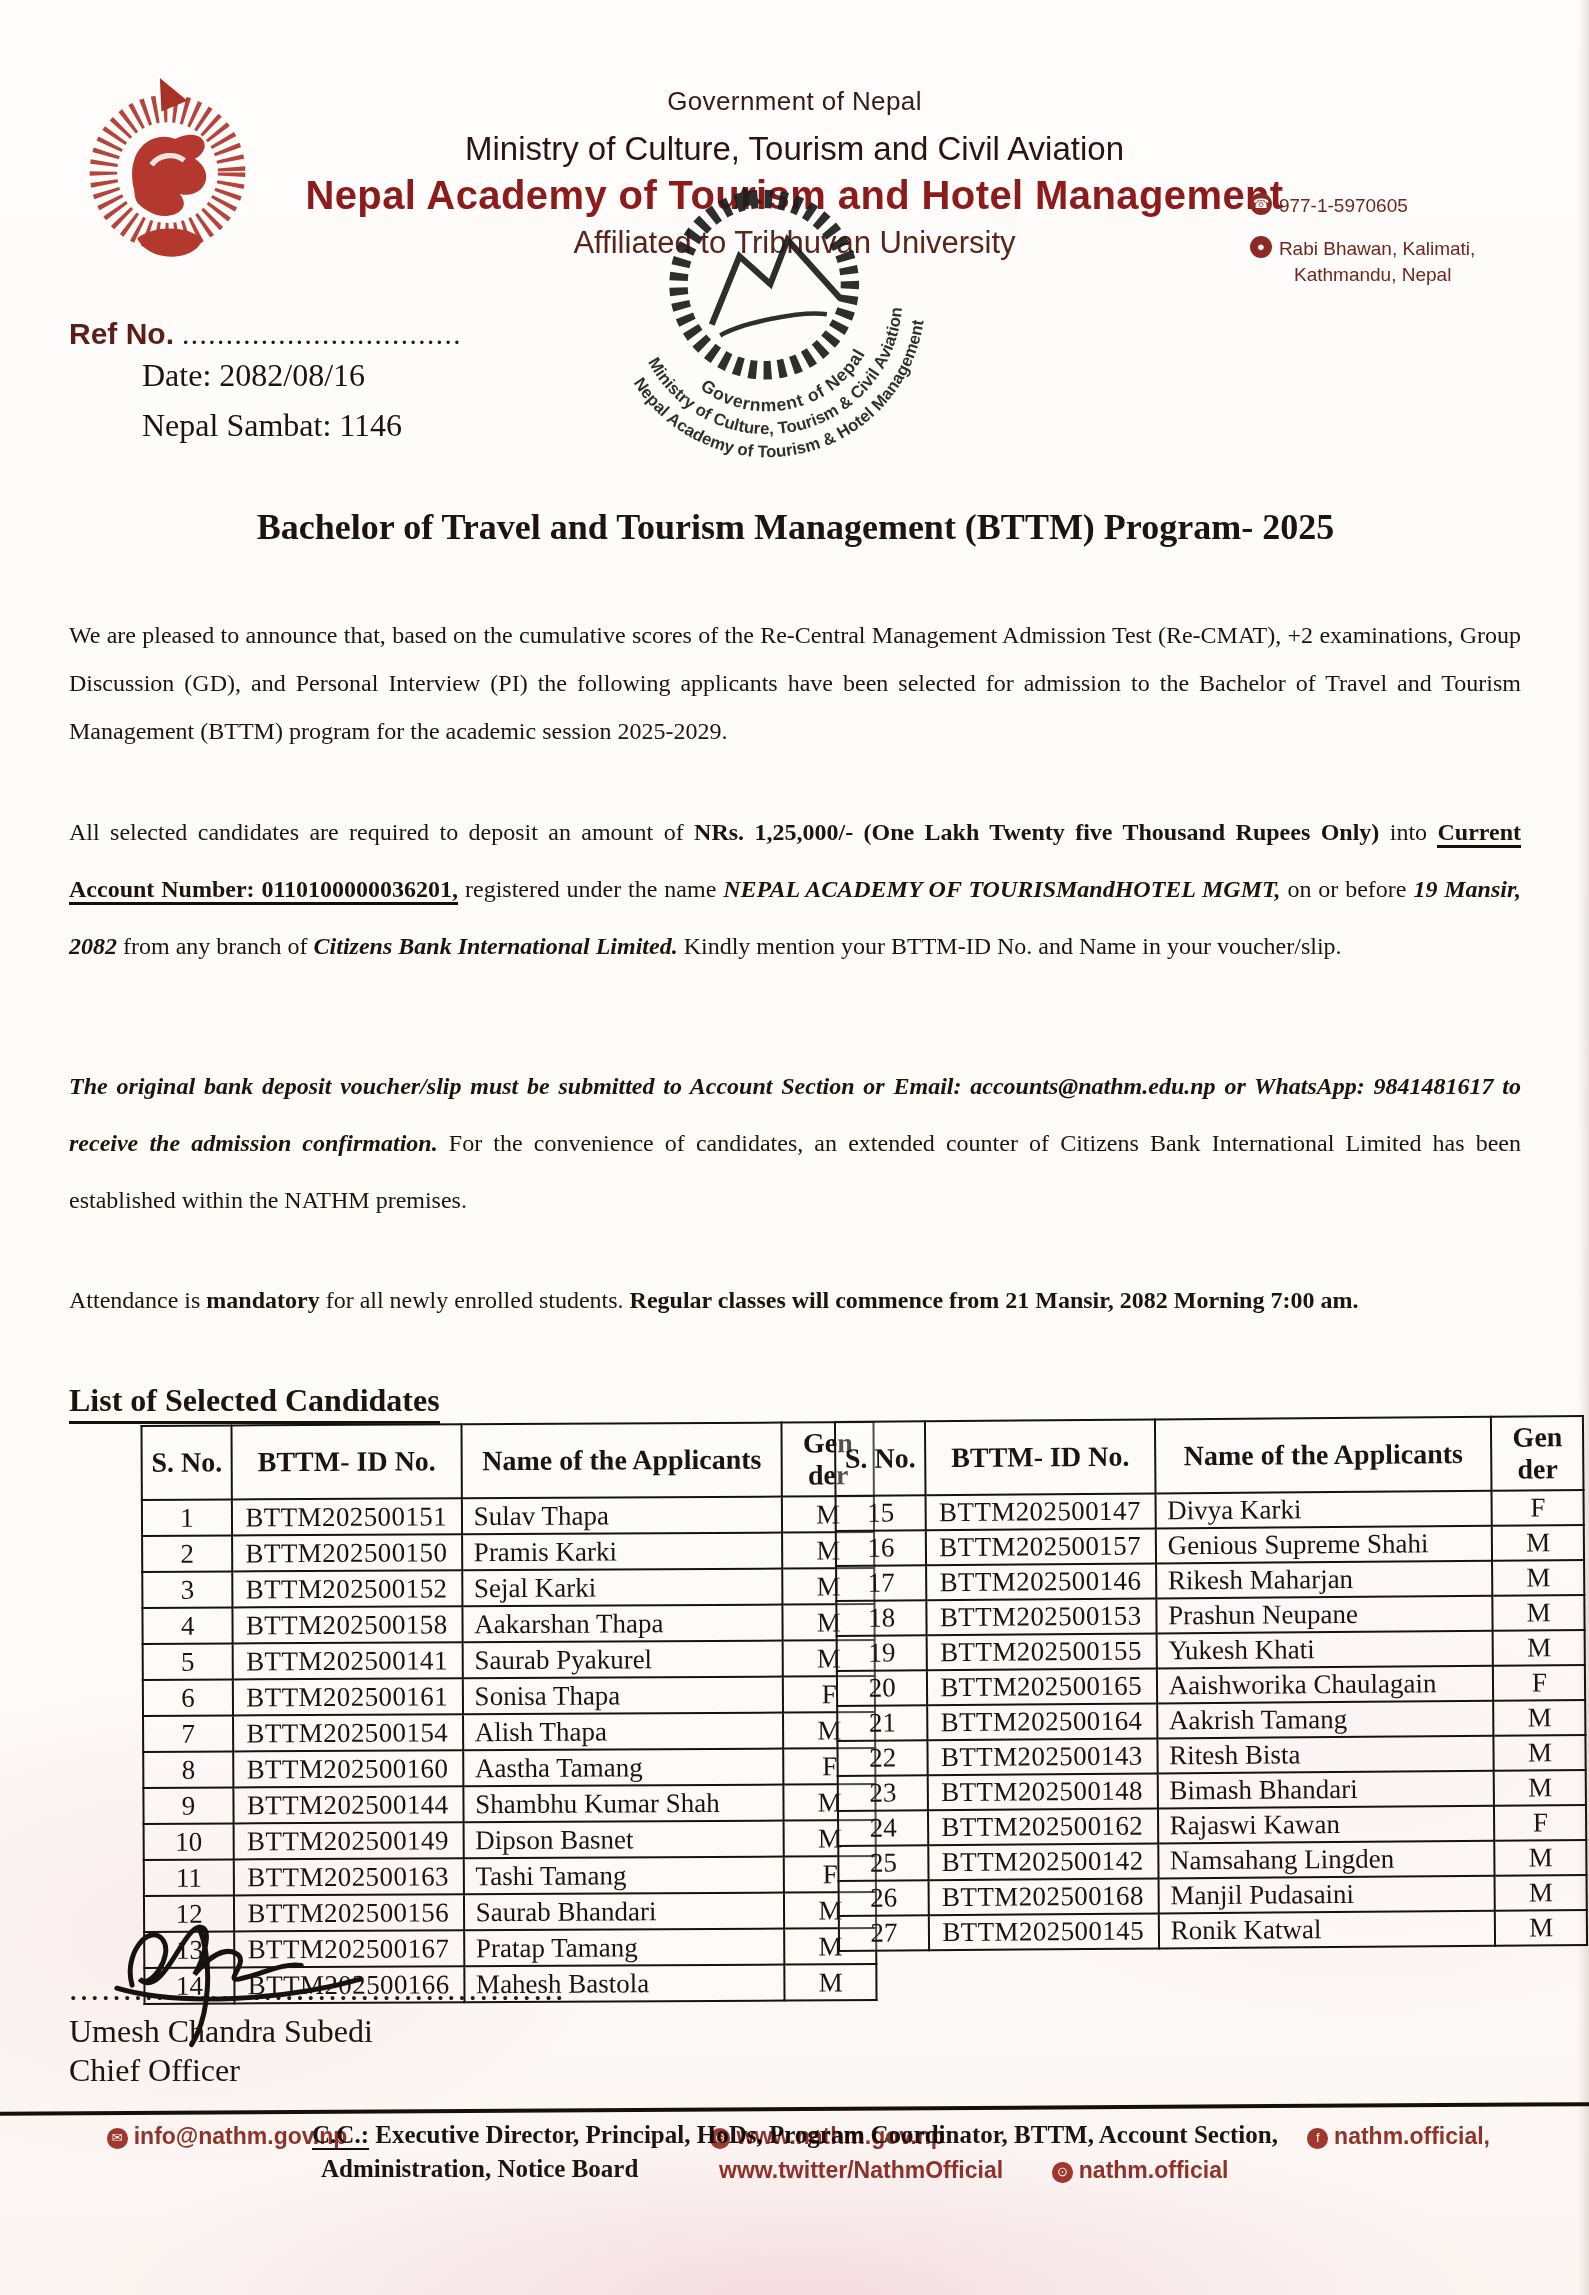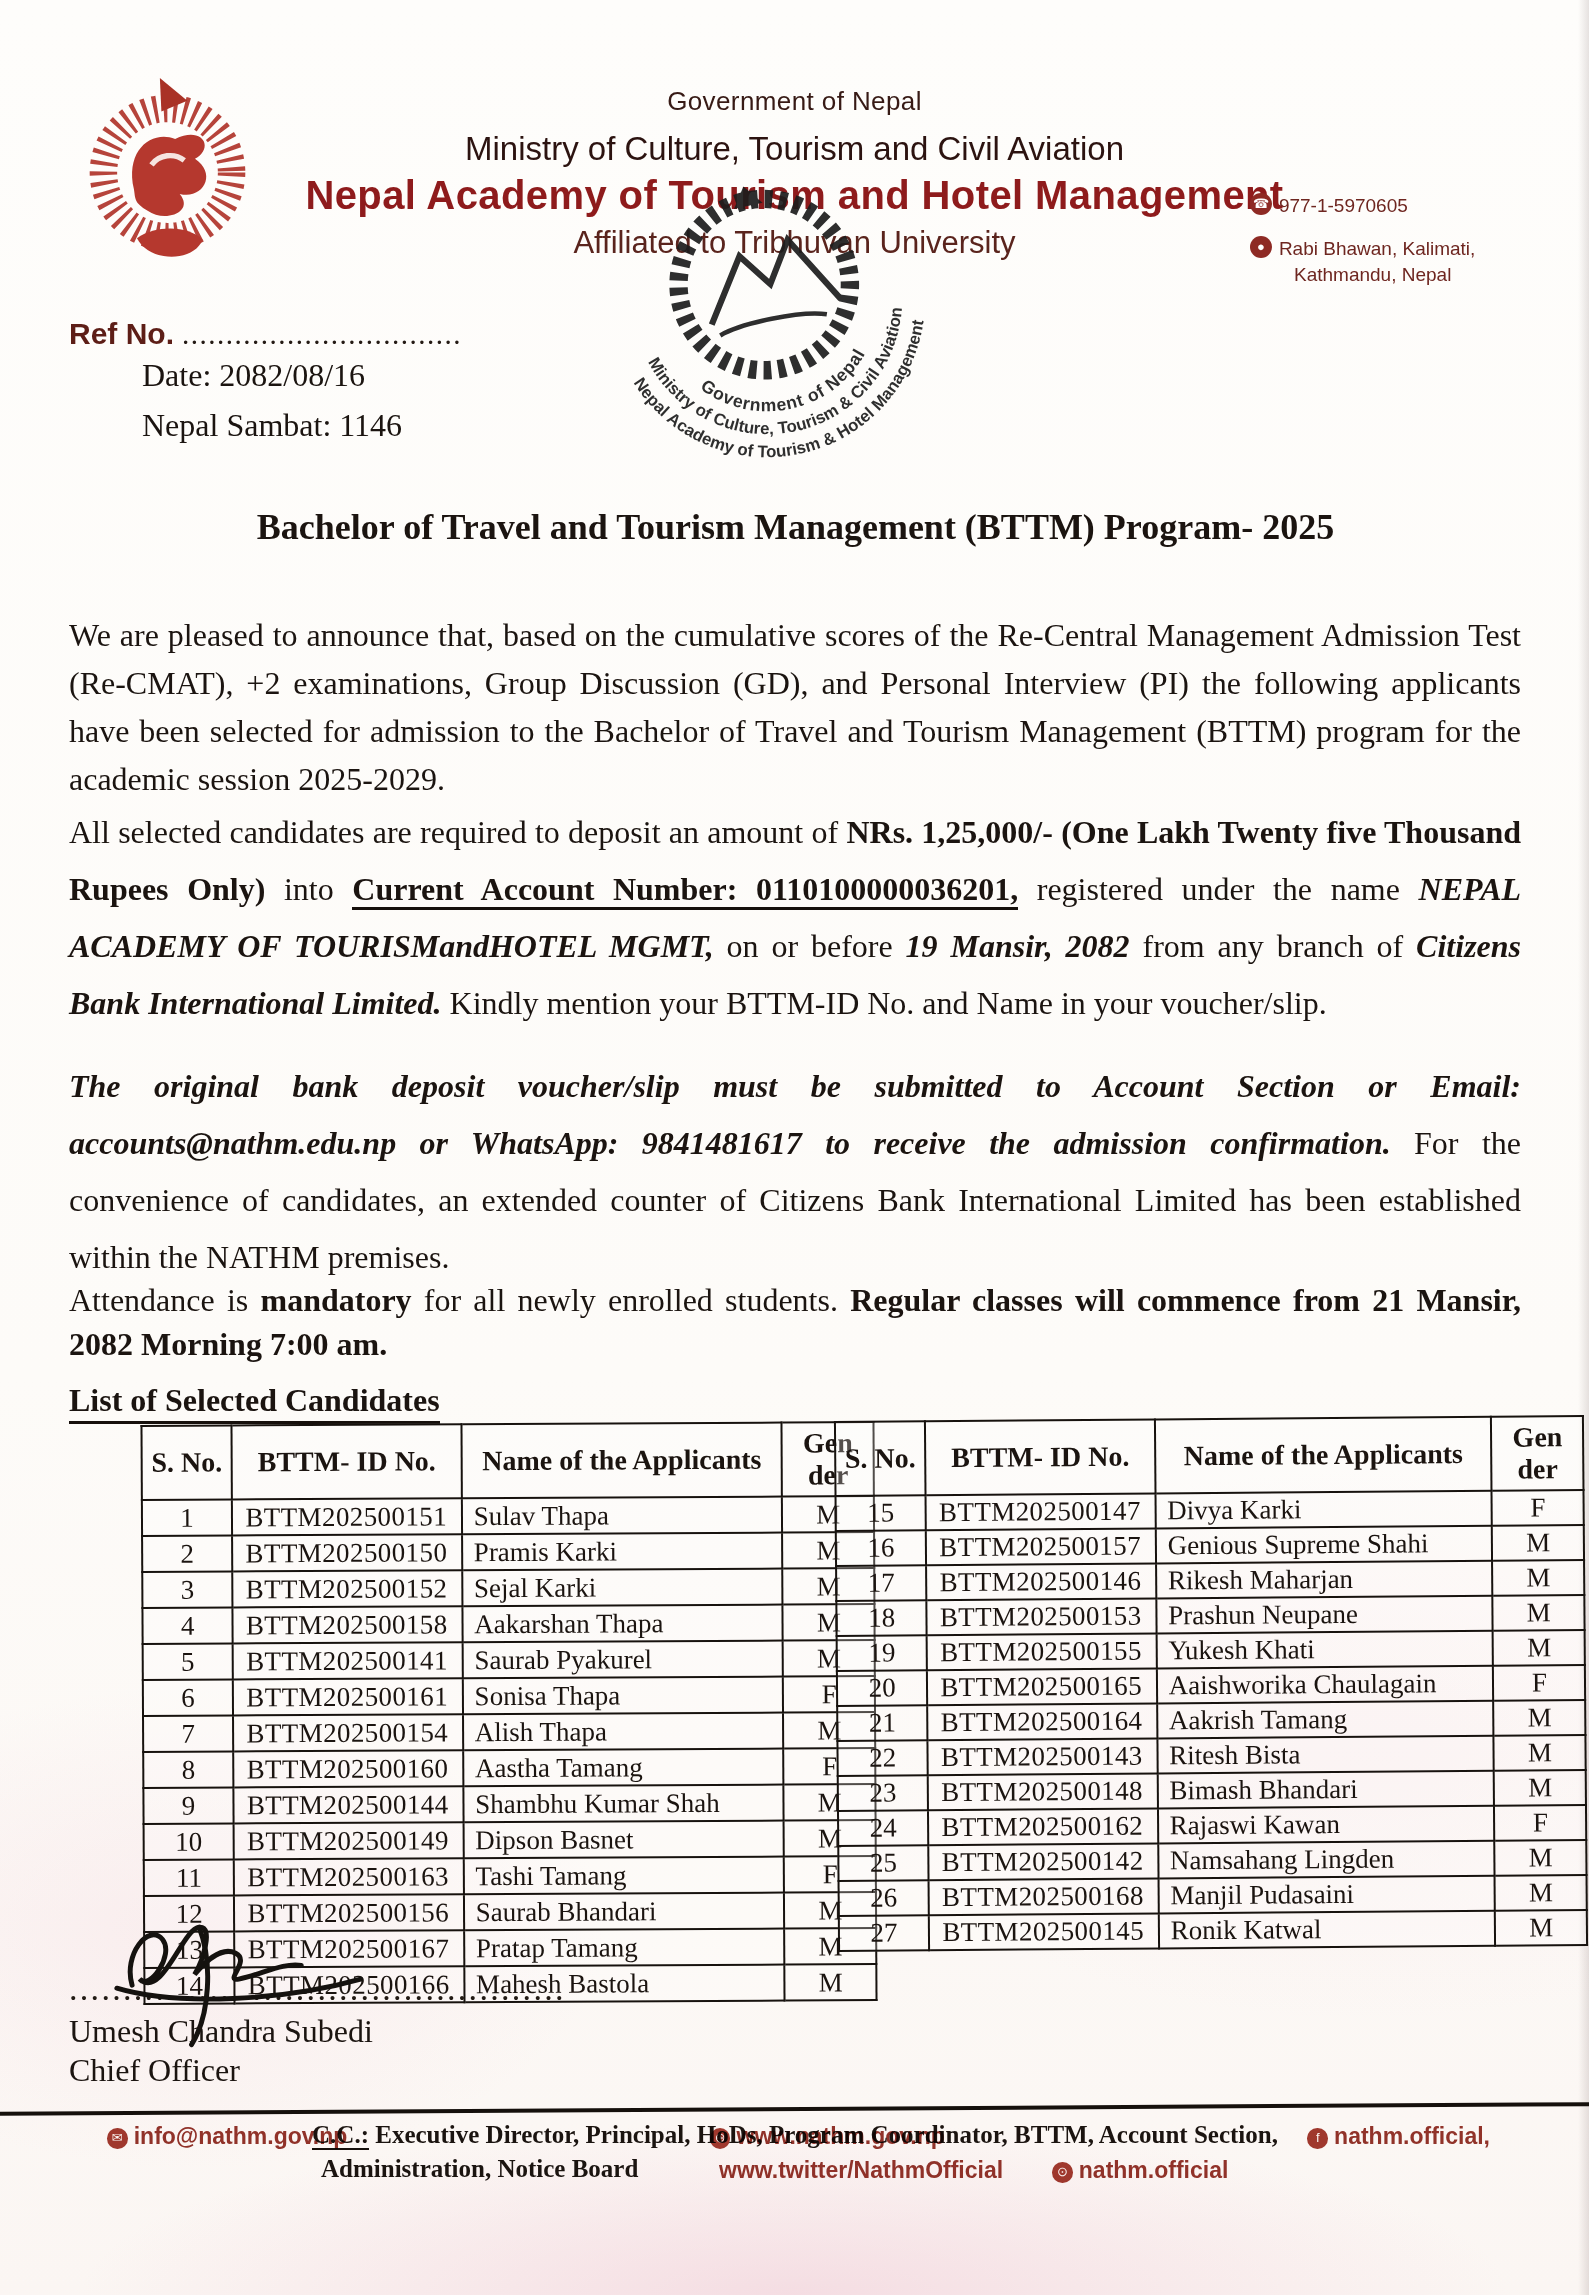--- a/index.html
+++ b/index.html
@@ -32,21 +32,21 @@
   
   .ref-block{position:absolute;left:69px;top:315px;font-size:32px;}
   .ref-label{font-family:"Liberation Sans",sans-serif;font-size:30px;color:#5d1e17;font-weight:bold;}
   .ref-dots{letter-spacing:1.5px;color:#241a14;font-size:29px;}
   .ref-date{margin:4.6px 0 13.8px 73px;}
   .ref-sambat{margin-left:73px;}
   
   .titles{position:absolute;left:69px;top:486px;width:1453px;text-align:center;}
   .title1{font-size:36px;font-weight:bold;}
   .title2{font-size:36px;font-weight:bold;margin-top:20px;}
-  .para{position:absolute;left:69px;width:1452px;font-size:32px;text-align:justify;}
+  .para{position:absolute;left:69px;width:1452px;font-size:24px;text-align:justify;}
   .p1{top:611px;line-height:48px;}
   .p2{top:804px;line-height:57px;}
   .p3{top:1058px;line-height:57px;}
   .p4{top:1278px;line-height:44px;}
   .b{font-weight:bold;}
   .bi{font-weight:bold;font-style:italic;}
   .u{font-weight:bold;border-bottom:3.1px solid #16100c;}
   .list-heading{position:absolute;left:69px;top:1382px;font-size:32px;font-weight:bold;
     border-bottom:3.8px solid #16100c;padding-bottom:1.5px;}
   

